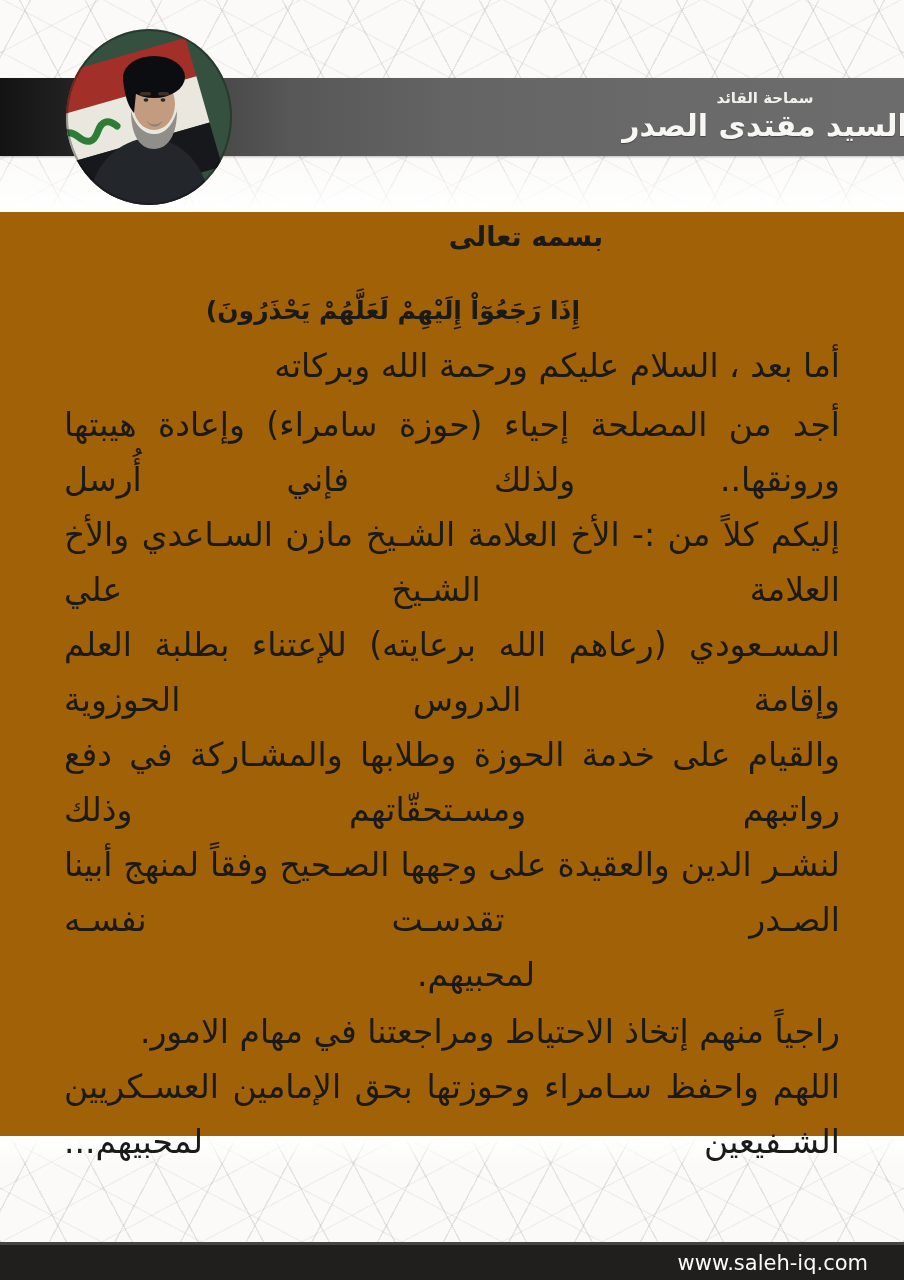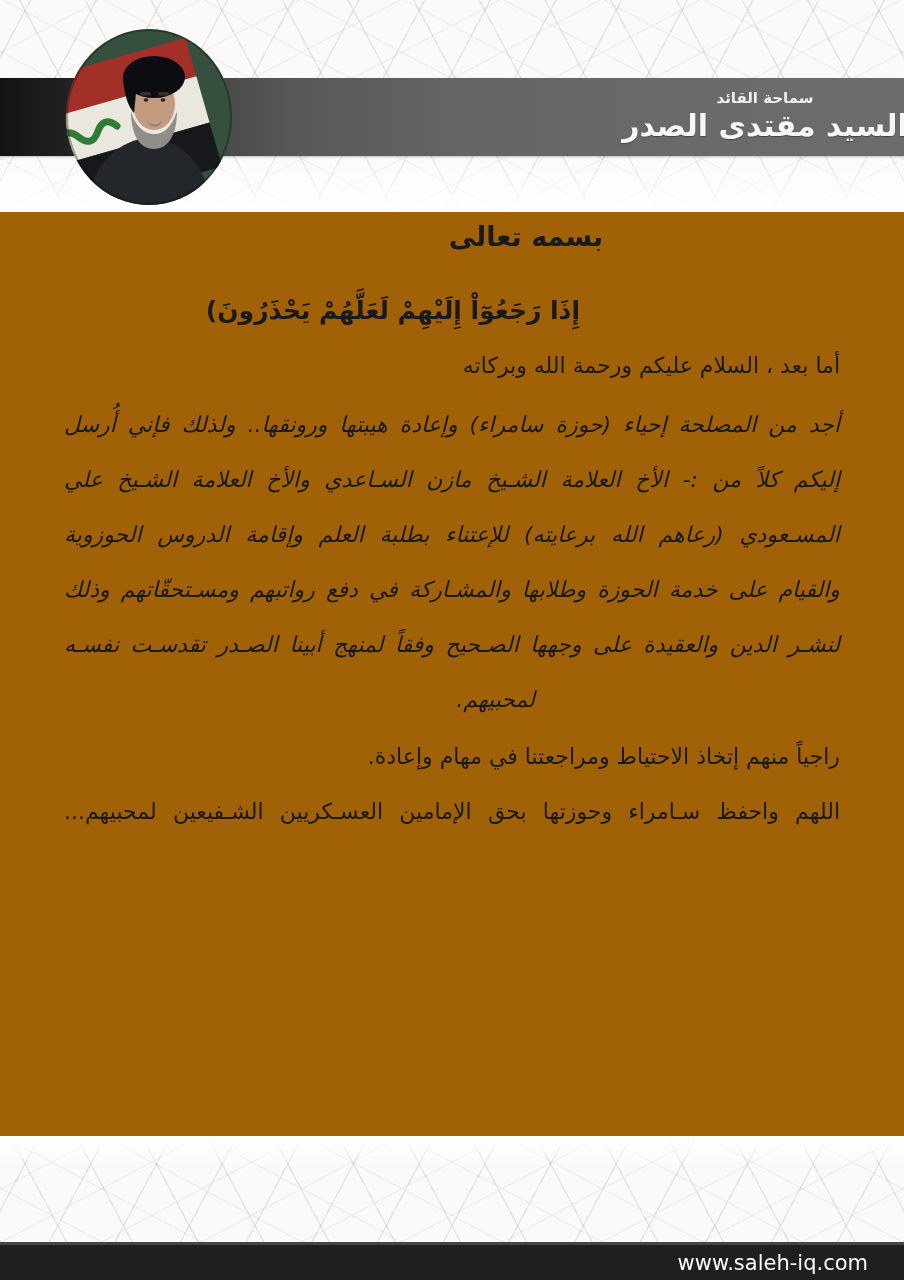--- a/index.html
+++ b/index.html
@@ -51,23 +51,23 @@
     direction:rtl; font-size:25px;
   }
   .basmala {
     margin-top:215px; font-size:27px; font-weight:bold; line-height:44px;
     text-align:center; position:relative; left:74px;
   }
   .verse { margin-top:22px; font-weight:bold; font-size:25px; }
   .vline { line-height:60px; }
   .jline { text-align:justify; text-align-last:justify; }
   .verse-end { text-align:right; padding-left:0; padding-right:260px; }
-  .line { font-size:22px; line-height:55px; }
+  .line { font-size:33px; line-height:55px; }
   .salutation { line-height:50px; }
-  .para { margin-top:6px;font-style:italic; }
+  .para { margin-top:6px; }
   .last-body-line { padding-right:305px; }
   .request { margin-top:2px; }
   
   .footer {
     position:absolute; bottom:0; left:0; width:100%; height:38px;
     background:#201f1e; border-top:3px solid #454442;
     display:flex; align-items:center; justify-content:flex-end;
     padding-right:36px; color:#fafafa; font-size:21px; direction:ltr; z-index:5;
   }
 </style>
@@ -126,21 +126,21 @@
 
     <div class="para">
       <div class="line jline">أجد من المصلحة إحياء (حوزة سامراء) وإعادة هيبتها ورونقها.. ولذلك فإني أُرسل</div>
       <div class="line jline">إليكم كلاً من :- الأخ العلامة الشـيخ مازن السـاعدي والأخ العلامة الشـيخ علي</div>
       <div class="line jline">المسـعودي (رعاهم الله برعايته) للإعتناء بطلبة العلم وإقامة الدروس الحوزوية</div>
       <div class="line jline">والقيام على خدمة الحوزة وطلابها والمشـاركة في دفع رواتبهم ومسـتحقّاتهم وذلك</div>
       <div class="line jline">لنشـر الدين والعقيدة على وجهها الصـحيح وفقاً لمنهج أبينا الصـدر تقدسـت نفسـه</div>
       <div class="line last-body-line">لمحبيهم.</div>
     </div>
 
-    <div class="line request">راجياً منهم إتخاذ الاحتياط ومراجعتنا في مهام وإعادة.</div>
+    <div class="line request">راجياً منهم إتخاذ الاحتياط ومراجعتنا في مهام الامور.</div>
     <div class="line jline">اللهم واحفظ سـامراء وحوزتها بحق الإمامين العسـكريين الشـفيعين لمحبيهم...</div>
 
   </div>
 
   <div class="footer">
     <span>www.saleh-iq.com</span>
   </div>
 
 </div>
 

